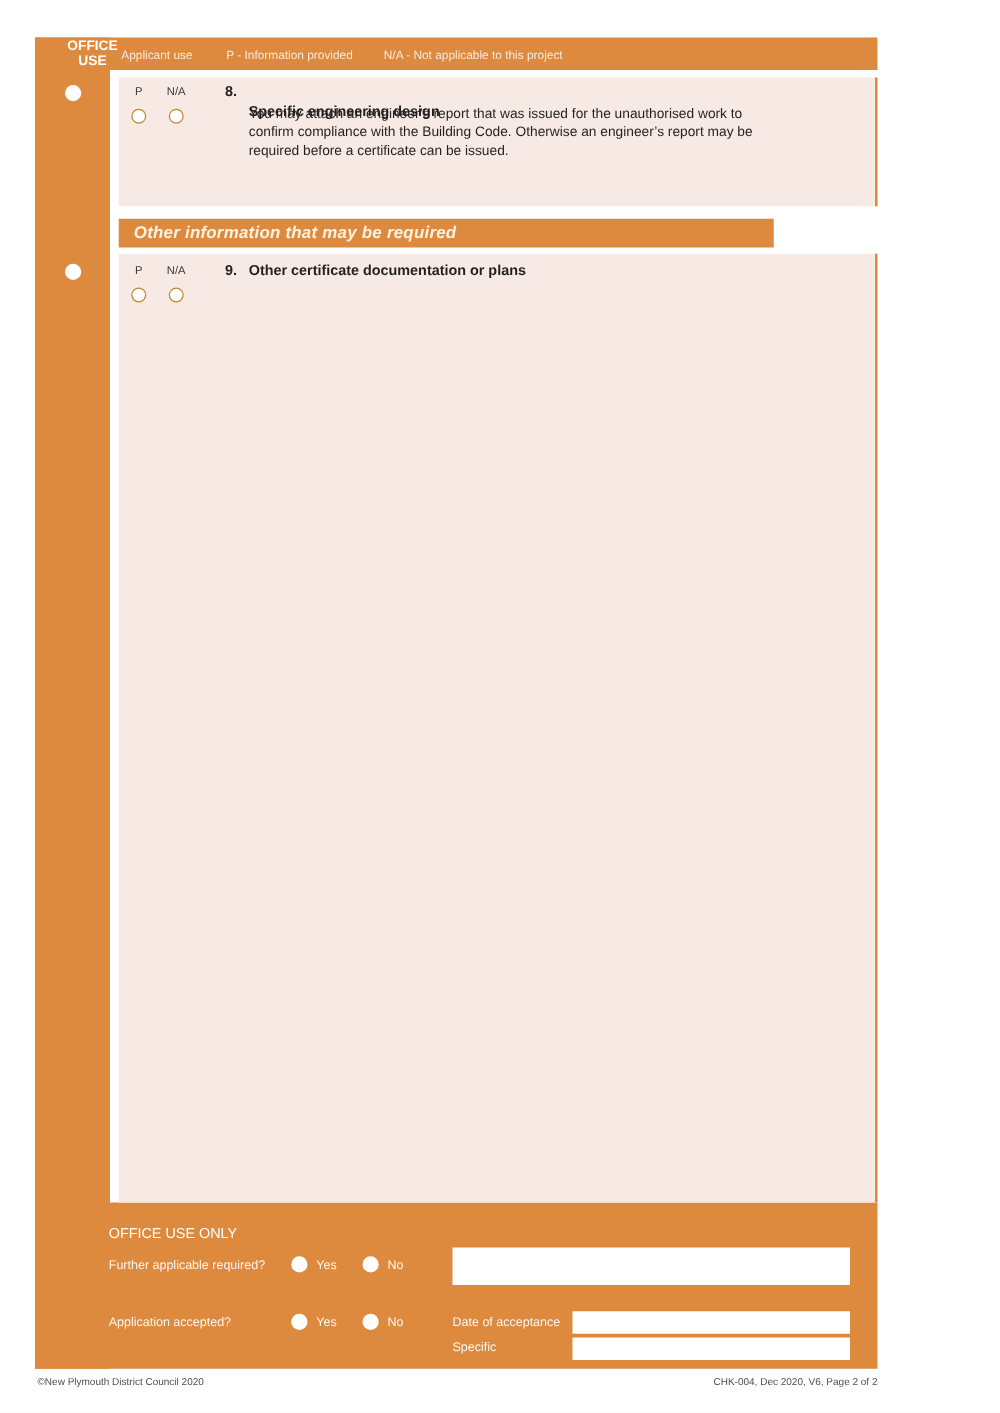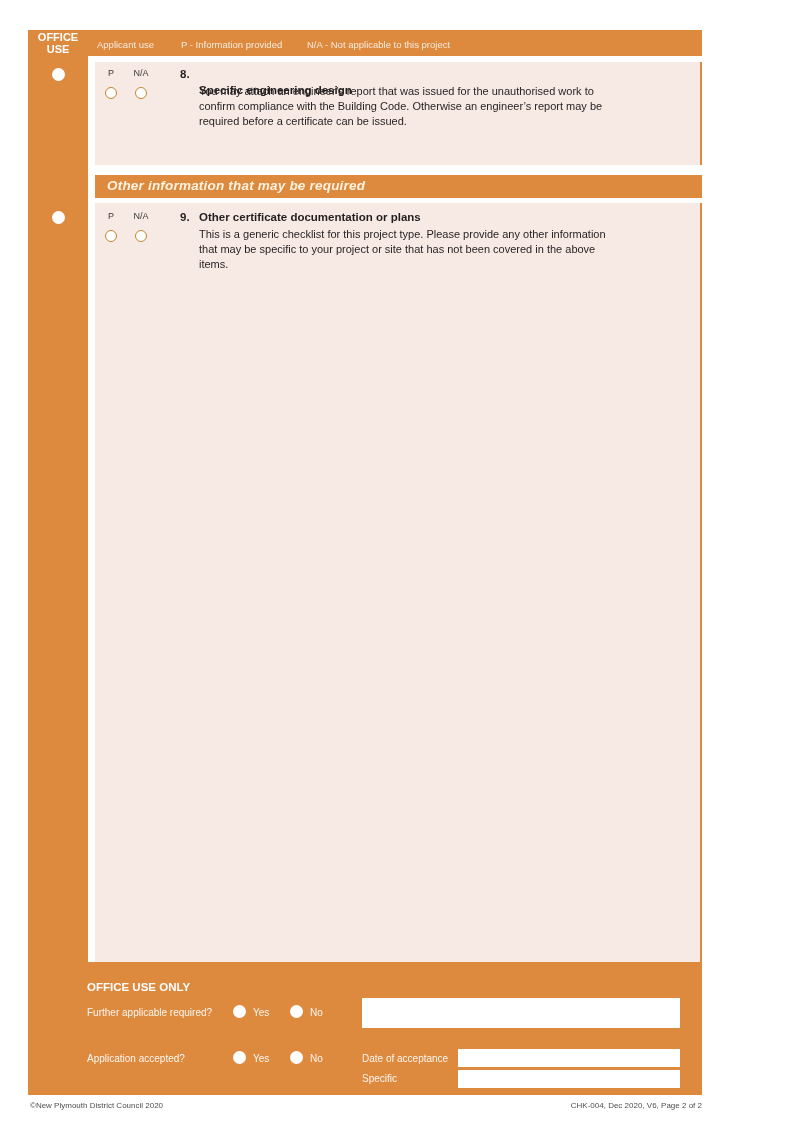--- a/index.html
+++ b/index.html
@@ -4,49 +4,49 @@
 <style>
   html,body{margin:0;padding:0;background:#ffffff;}
   .page{position:relative;width:800px;height:1130px;background:#ffffff;overflow:hidden;
         font-family:"Liberation Sans","DejaVu Sans",sans-serif;color:#231f20;}
 
   
   .sidebar{position:absolute;left:28px;top:30px;width:60px;height:1065px;background:#dd8a3e;}
   .topband{position:absolute;left:28px;top:30px;width:674px;height:26px;background:#dd8a3e;}
   .bottom-block{position:absolute;left:28px;top:962px;width:674px;height:133px;background:#dd8a3e;}
 
-  .office-use-label{position:absolute;left:28px;top:31px;width:60px;text-align:center;
+  .office-use-label{position:absolute;left:44px;top:31px;width:60px;text-align:center;
         color:#ffffff;font-weight:bold;font-size:11px;line-height:12px;white-space:pre-line;}
 
   .legend-text{position:absolute;top:39px;font-size:9.5px;color:rgba(255,255,255,0.82);}
   .legend-applicant{left:97px;}
   .legend-p{left:181px;}
   .legend-na{left:307px;}
 
   
   .panel{position:absolute;left:95px;width:605px;background:#f7eae4;border-right:2px solid #dd8a3e;}
   .panel-8{top:62px;height:103px;}
   .panel-9{top:203px;height:759px;}
 
-  .section-bar{position:absolute;left:95px;top:175px;width:607px;height:23px;background:#dd8a3e;}
+  .section-bar{position:absolute;left:95px;top:175px;width:524px;height:23px;background:#dd8a3e;}
   .section-bar span{position:absolute;left:12px;top:3px;font-size:13.5px;font-weight:bold;
         font-style:italic;color:#fdf3e0;letter-spacing:0.2px;}
 
   
   .pna-label{position:absolute;font-size:9px;color:#3a3a3a;text-align:center;}
   .radio-ring{position:absolute;width:12px;height:12px;border:1.5px solid #c1862d;border-radius:50%;
         background:#ffffff;box-sizing:border-box;}
   .item-number{position:absolute;font-size:11.5px;font-weight:bold;}
   .item-title{position:absolute;font-size:11.5px;font-weight:bold;}
   .item-body{position:absolute;font-size:11px;line-height:15px;white-space:pre-line;width:470px;}
 
   .sidebar-circle{position:absolute;width:13px;height:13px;border-radius:50%;background:#ffffff;}
 
   
-  .ou-title{position:absolute;left:87px;top:981px;font-size:11.5px;font-weight:bold;color:#ffffff;}
+  .ou-title{position:absolute;left:87px;top:981px;font-size:11.5px;font-weight:normal;color:#ffffff;}
   .ou-label{position:absolute;font-size:10px;color:rgba(255,255,255,0.92);}
   .ou-radio{position:absolute;width:13px;height:13px;border-radius:50%;background:#ffffff;}
   .ou-input{position:absolute;background:#ffffff;border:none;}
 
   .footer-text{position:absolute;top:1101px;font-size:8px;color:#4f4f4f;}
   .footer-left{left:30px;}
   .footer-right{right:98px;}
 </style>
 </head>
 <body>
@@ -82,23 +82,20 @@
     <span>Other information that may be required</span>
   </div>
 
   <div class="panel panel-9"></div>
   <span class="pna-label" style="left:104px;top:211px;width:14px;">P</span>
   <span class="pna-label" style="left:131px;top:211px;width:20px;">N/A</span>
   <div class="radio-ring" style="left:105px;top:230px;"></div>
   <div class="radio-ring" style="left:135px;top:230px;"></div>
   <span class="item-number" style="left:180px;top:211px;">9.</span>
   <span class="item-title" style="left:199px;top:211px;">Other certificate documentation or plans</span>
-  <div class="item-body" style="left:199px;top:227px;">This is a generic checklist for this project type. Please provide any other information
-that may be specific to your project or site that has not been covered in the above
-items.</div>
 
   <span class="ou-title">OFFICE USE ONLY</span>
 
   <span class="ou-label" style="left:87px;top:1007px;">Further applicable required?</span>
   <div class="ou-radio" style="left:233px;top:1005px;"></div>
   <span class="ou-label" style="left:253px;top:1007px;">Yes</span>
   <div class="ou-radio" style="left:290px;top:1005px;"></div>
   <span class="ou-label" style="left:310px;top:1007px;">No</span>
   <div class="ou-input" style="left:362px;top:998px;width:318px;height:30px;"></div>
 

